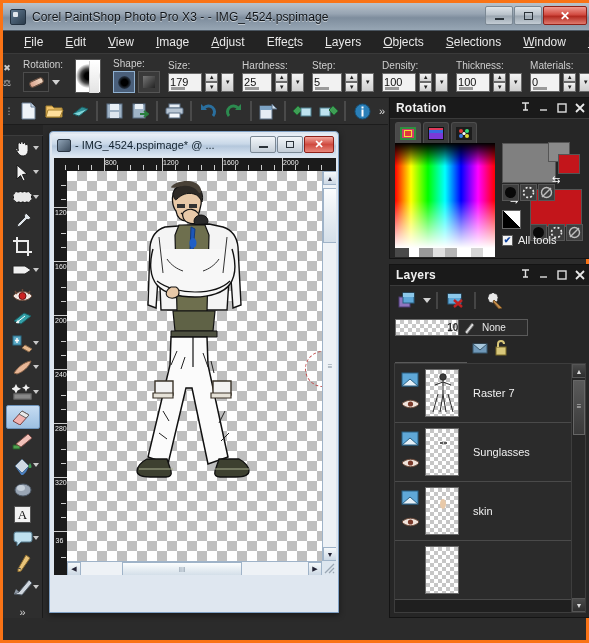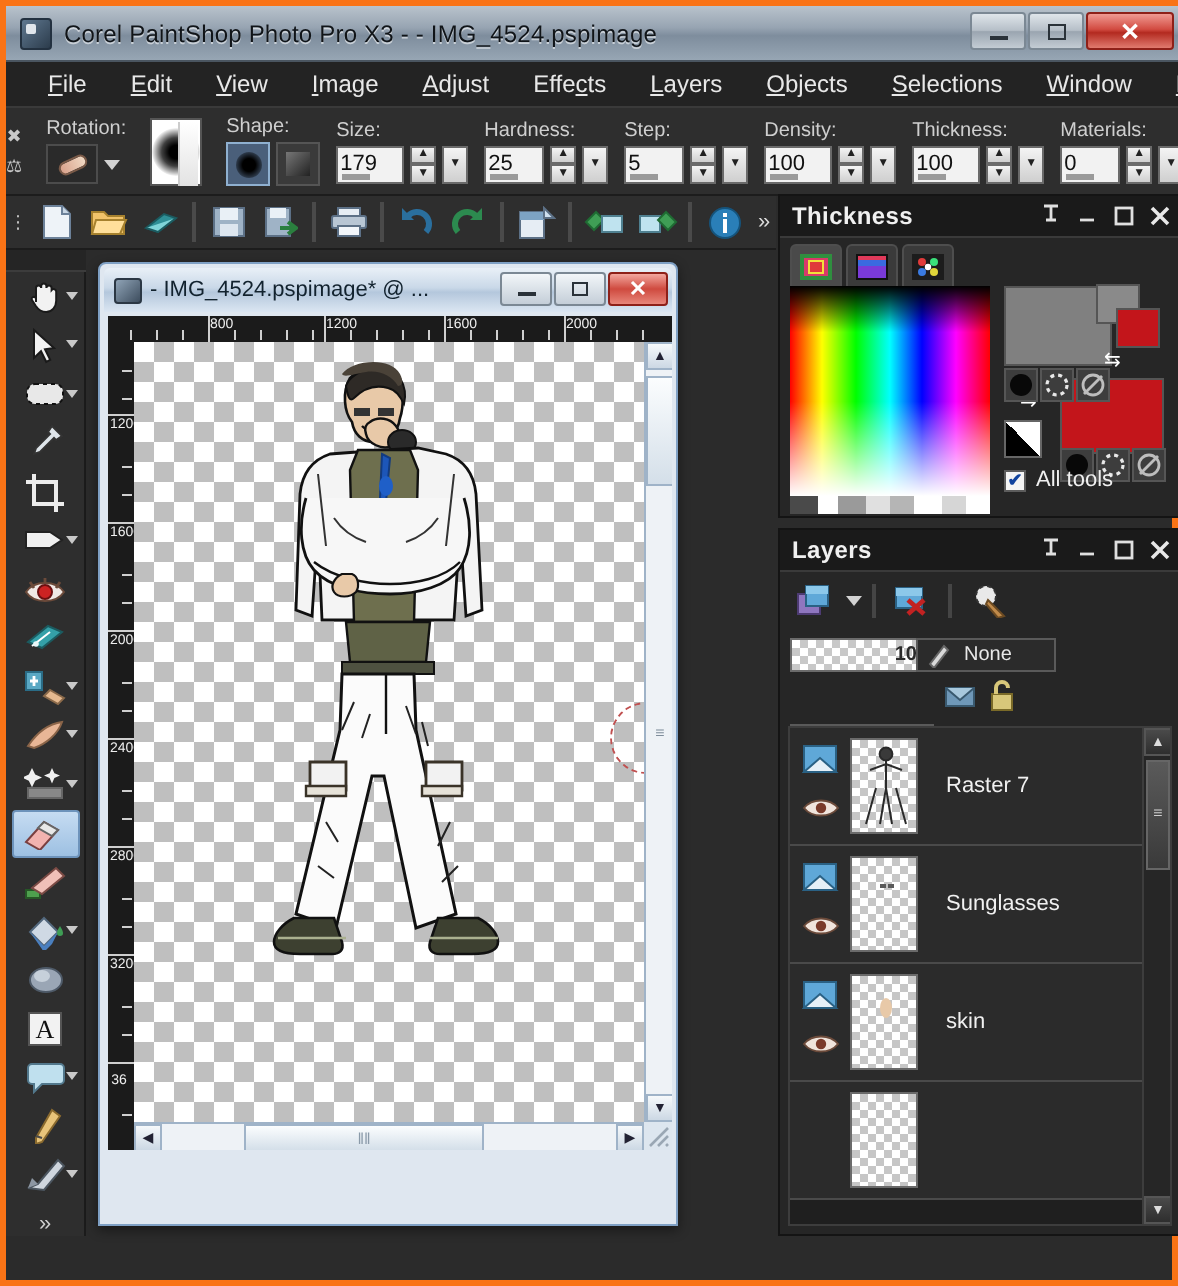--- a/index.html
+++ b/index.html
@@ -818,21 +818,21 @@
       <div class="corner-grip">
         <svg width="14" height="14" viewBox="0 0 14 14">
             <path d="M12 3L3 12M12 7l-5 5M12 11l-1 1" stroke="#9aa7b4" stroke-width="1.3"></path>
           </svg>
       </div>
     </div>
   </div>
 
   <div class="panel" id="materials">
     <div class="panel-title">
-      <h3>Thickness</h3>
+      <h3>Rotation</h3>
       <div class="pt-btns">
         <div class="pt-btn">
           <svg width="9" height="11" viewBox="0 0 9 11">
               <path d="M1 1h7M4.5 1v7M2 8h5" stroke="#e0e0e0" stroke-width="1.4" fill="none"></path>
             </svg>
         </div>
         <div class="pt-btn">
           <svg width="9" height="9" viewBox="0 0 9 9">
               <path d="M1 7h7" stroke="#e0e0e0" stroke-width="1.4"></path>
             </svg>

